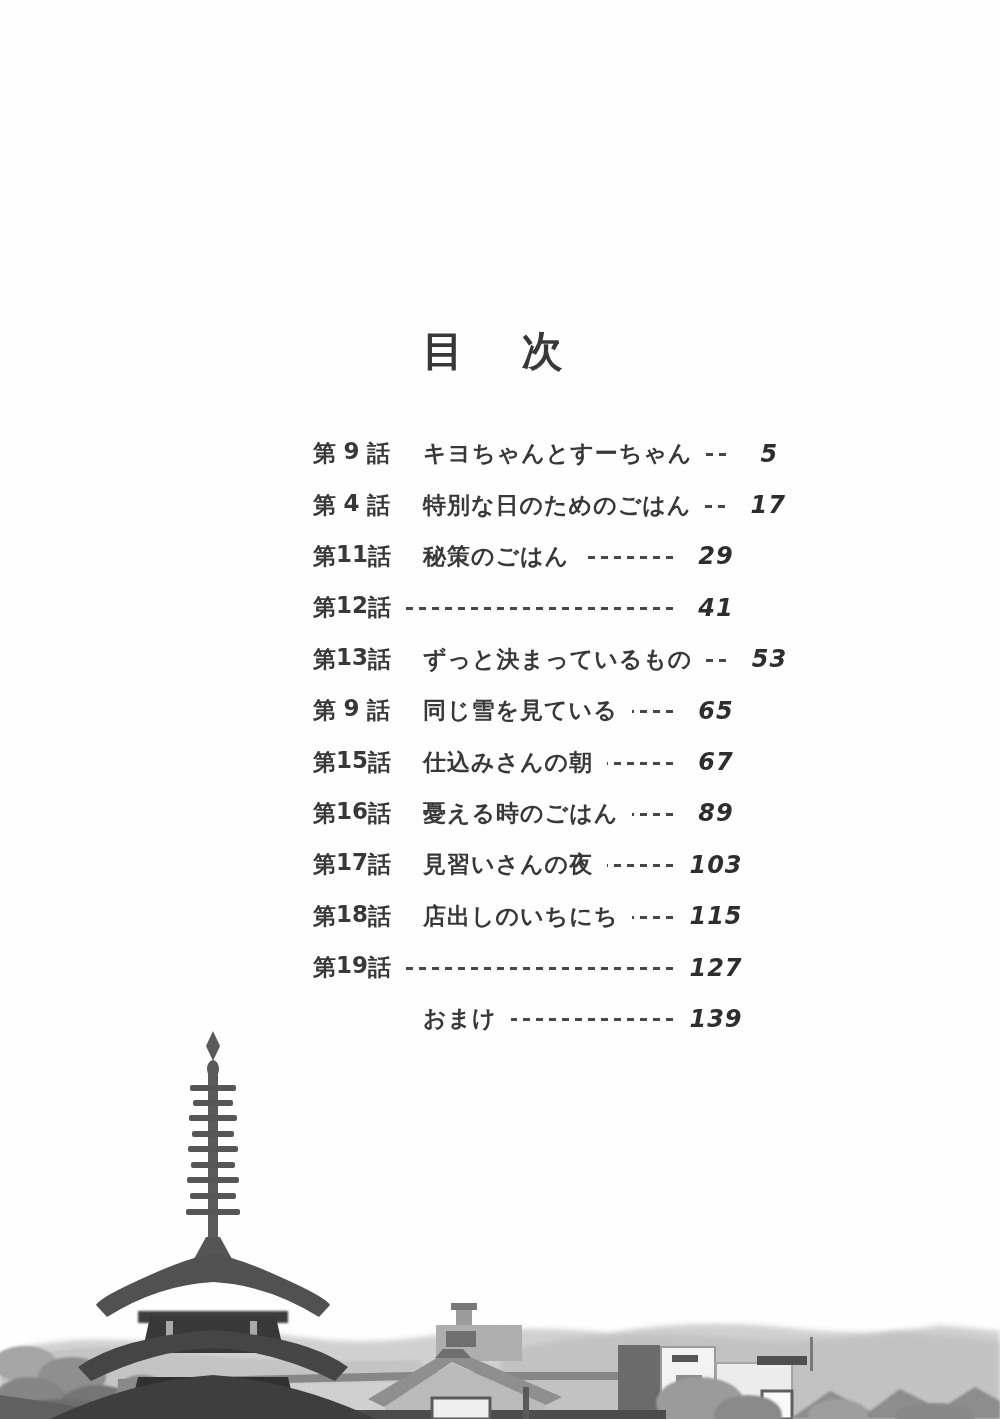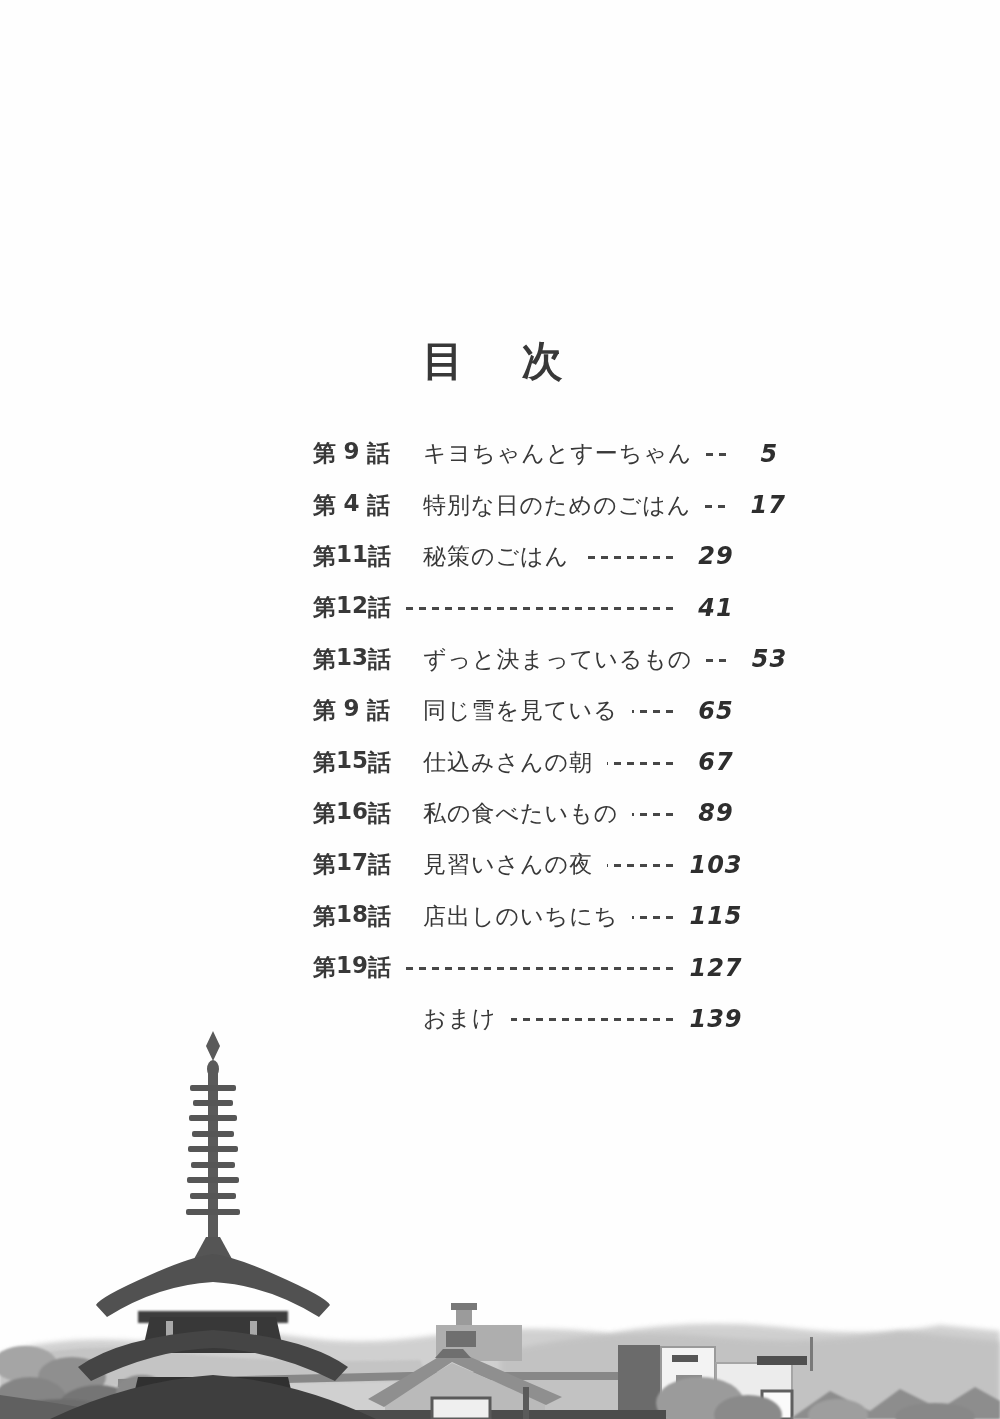--- a/index.html
+++ b/index.html
@@ -12,21 +12,21 @@
     font-family: "DejaVu Sans", sans-serif;
     color: #3a3a3a;
   }
   .page {
     position: absolute;
     inset: 0;
     background: #fefefe;
   }
   .page-title {
     position: absolute;
-    top: 334px;
+    top: 324px;
     left: 0;
     width: 100%;
     text-align: center;
     font-size: 41px;
     font-weight: 600;
     letter-spacing: 58px;
     padding-left: 43px;
     box-sizing: border-box;
     color: #383838;
   }
@@ -47,21 +47,21 @@
     justify-content: space-between;
     font-size: 23px;
     font-weight: 600;
     color: #383838;
     white-space: nowrap;
     flex: none;
   }
   .entry-title {
     margin-left: 33px;
     font-size: 23px;
-    font-weight: 400;
+    font-weight: 700;
     color: #383838;
     white-space: nowrap;
     letter-spacing: 1px;
   }
   .leader {
     flex: 1;
     height: 3px;
     margin: 2px 12px 0 14px;
     background: repeating-linear-gradient(270deg, #474747 0 7px, transparent 7px 13px);
     min-width: 20px;
@@ -167,21 +167,21 @@
       <span class="leader"></span>
       <span class="pagenum">67</span>
     </div>
 
     <div class="toc-row">
       <span class="chap">
         <span>第</span>
         <span>16</span>
         <span>話</span>
       </span>
-      <span class="entry-title">私の食べたいもの</span>
+      <span class="entry-title">憂える時のごはん</span>
       <span class="leader"></span>
       <span class="pagenum">89</span>
     </div>
 
     <div class="toc-row">
       <span class="chap">
         <span>第</span>
         <span>17</span>
         <span>話</span>
       </span>

